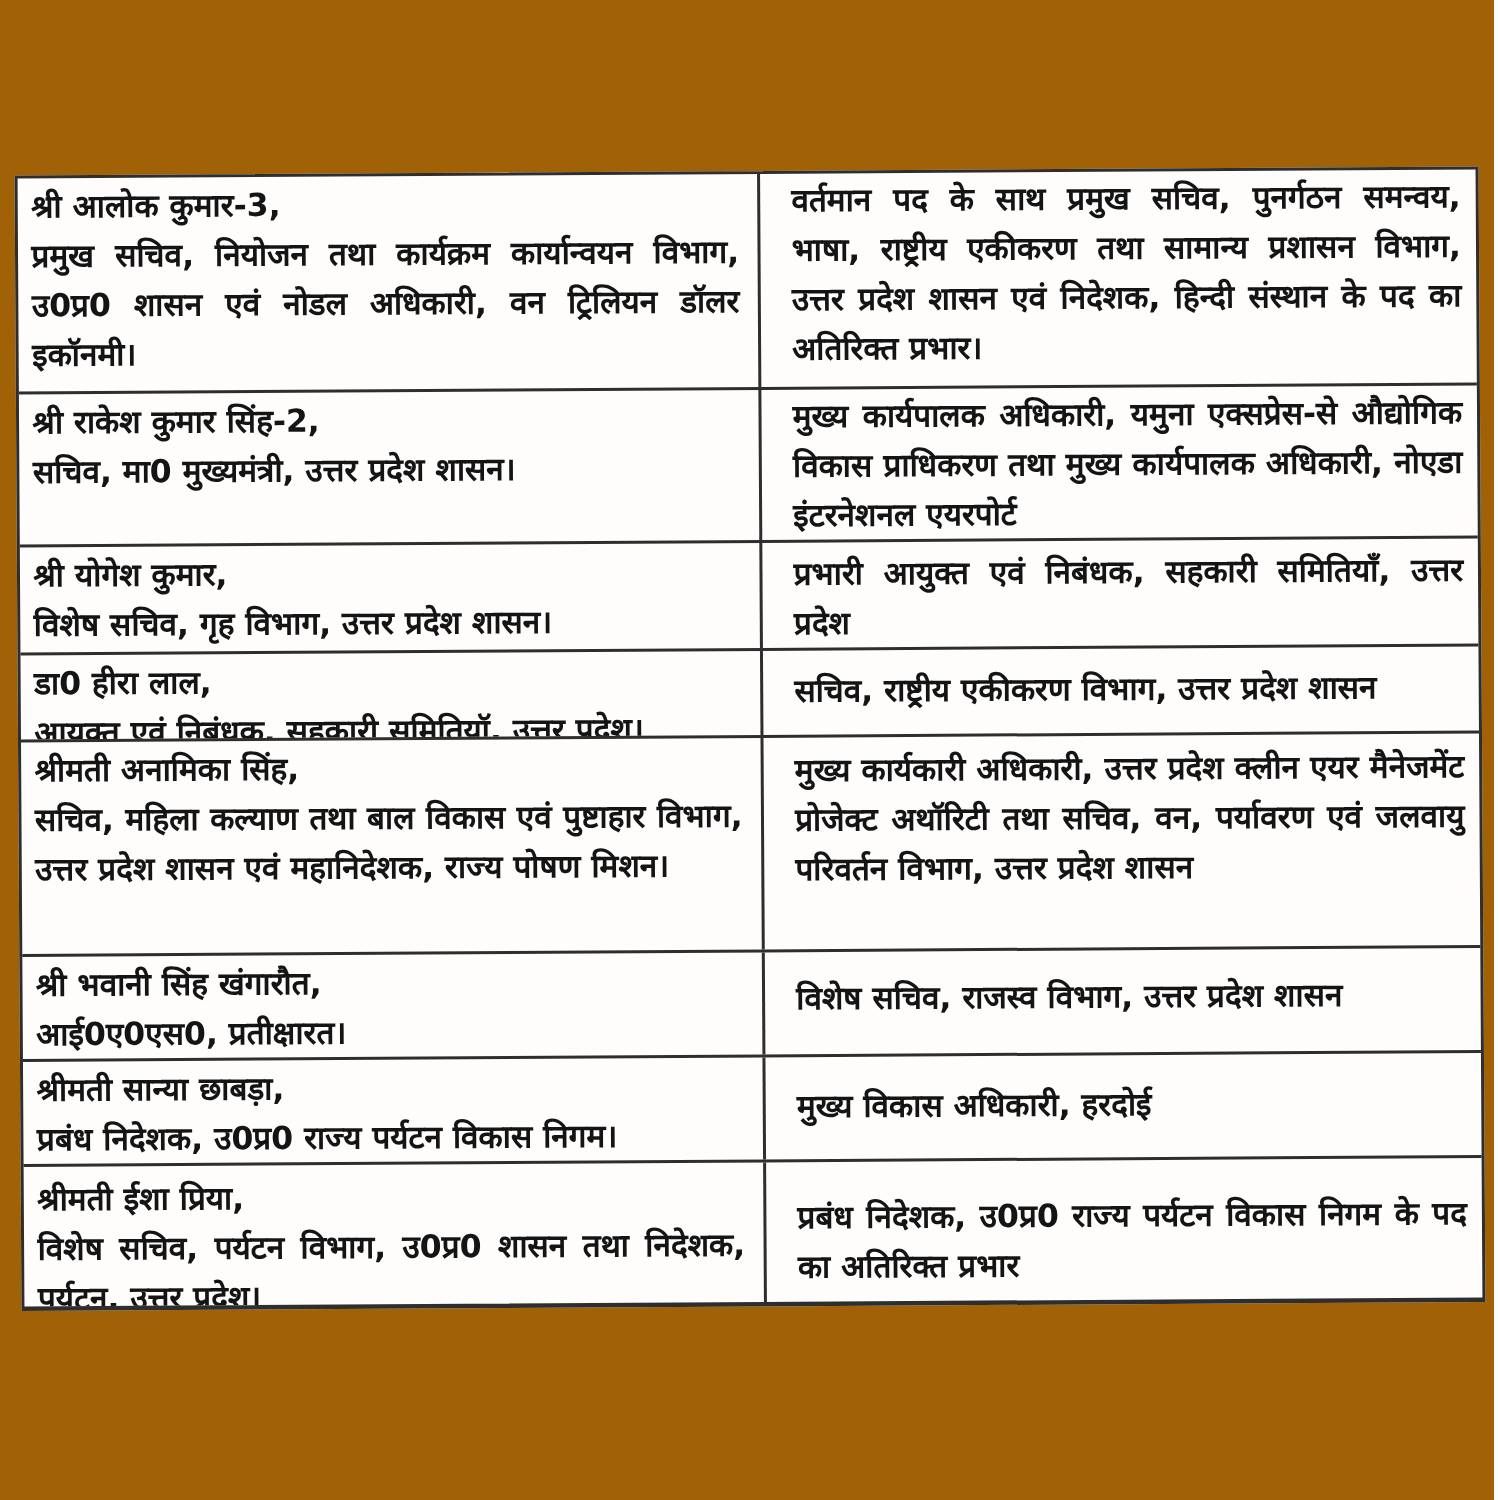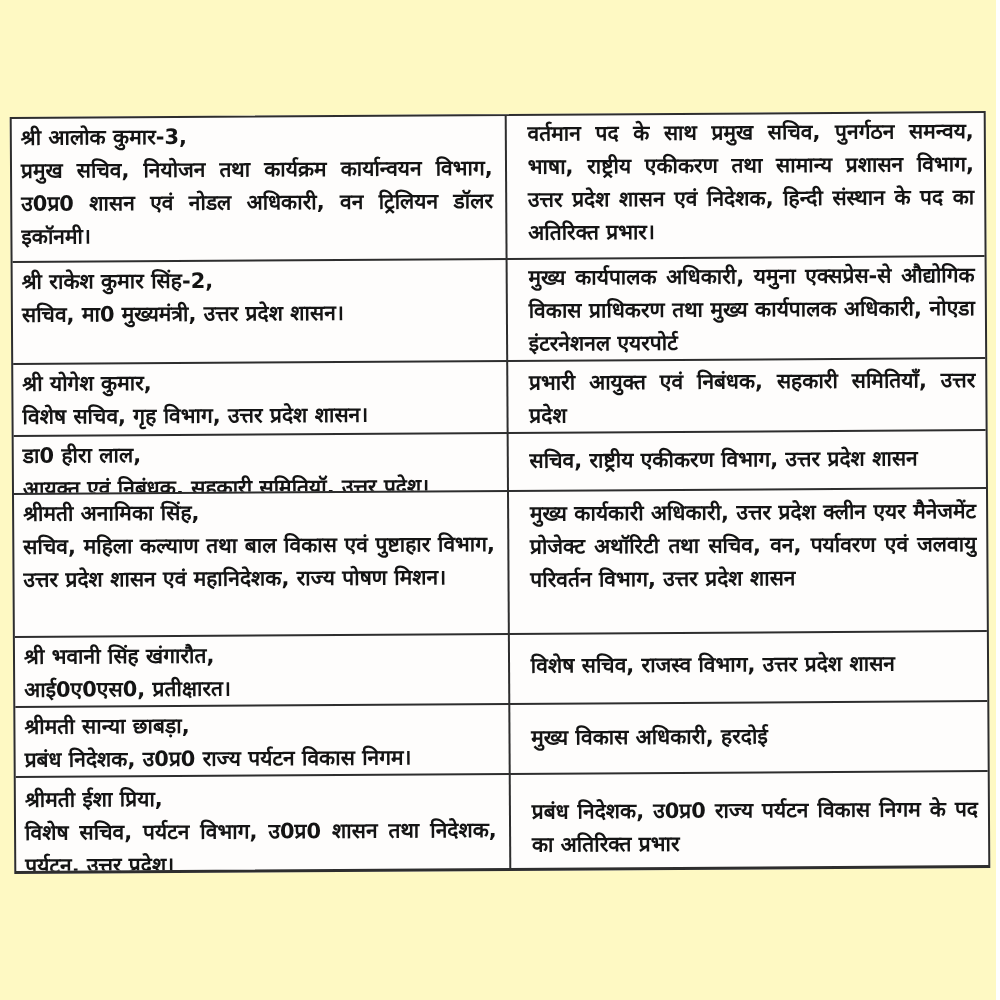--- a/index.html
+++ b/index.html
@@ -6,21 +6,21 @@
   body{
     width:1000px;height:1000px;
     background:#ffffff;
     overflow:hidden;
     font-family:"DejaVu Sans","Liberation Sans",sans-serif;
     -webkit-font-smoothing:antialiased;
   }
   .page{
     position:relative;
     width:996px;height:1000px;
-    background:#fef9c3;
+    background:#a16207;
   }
   .scan-table{
     position:absolute;
     left:12px; top:114px;
     width:976px;
     border:2px solid #2e2e2e;
     border-bottom-width:3px;
     box-sizing:border-box;
     transform:rotate(-0.35deg);
     transform-origin:50% 50%;

